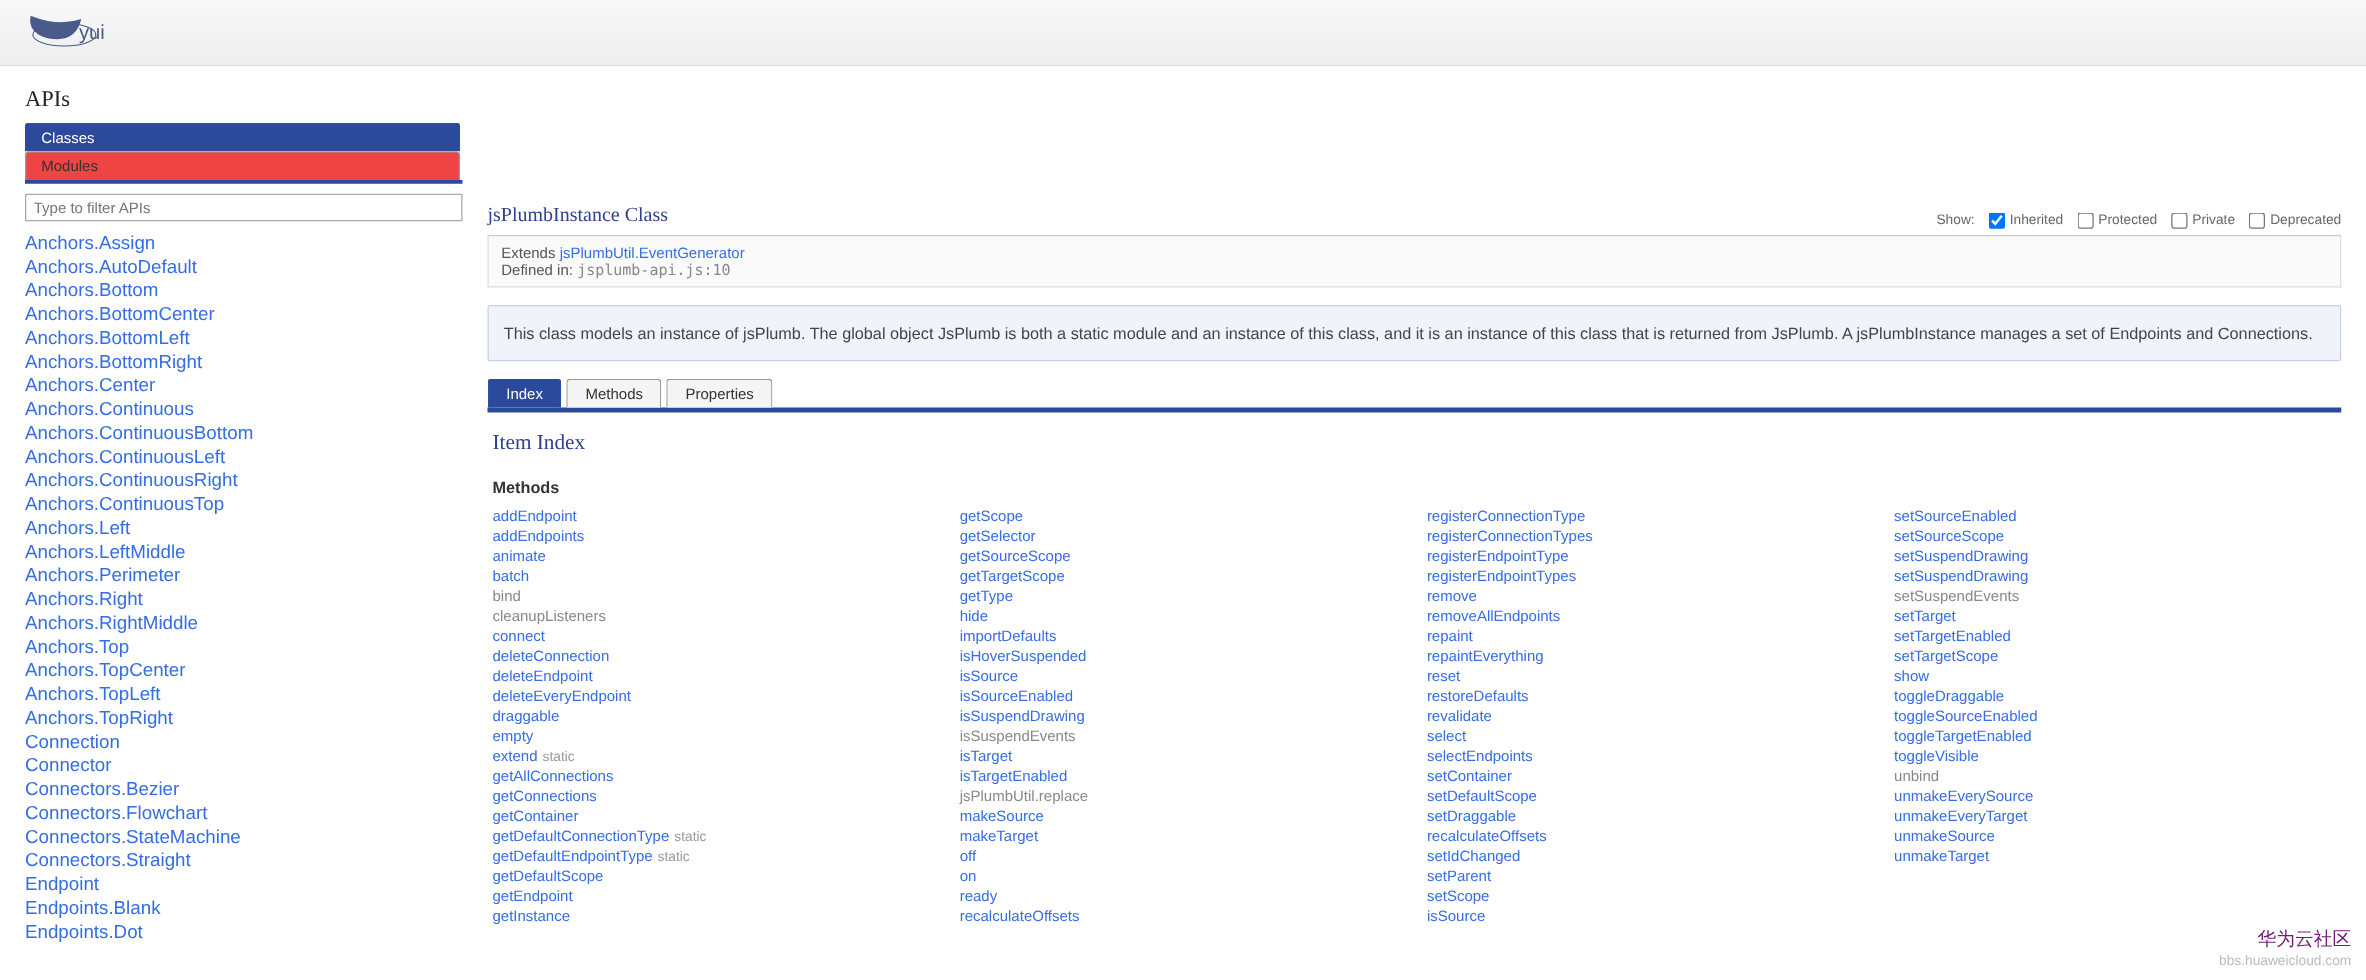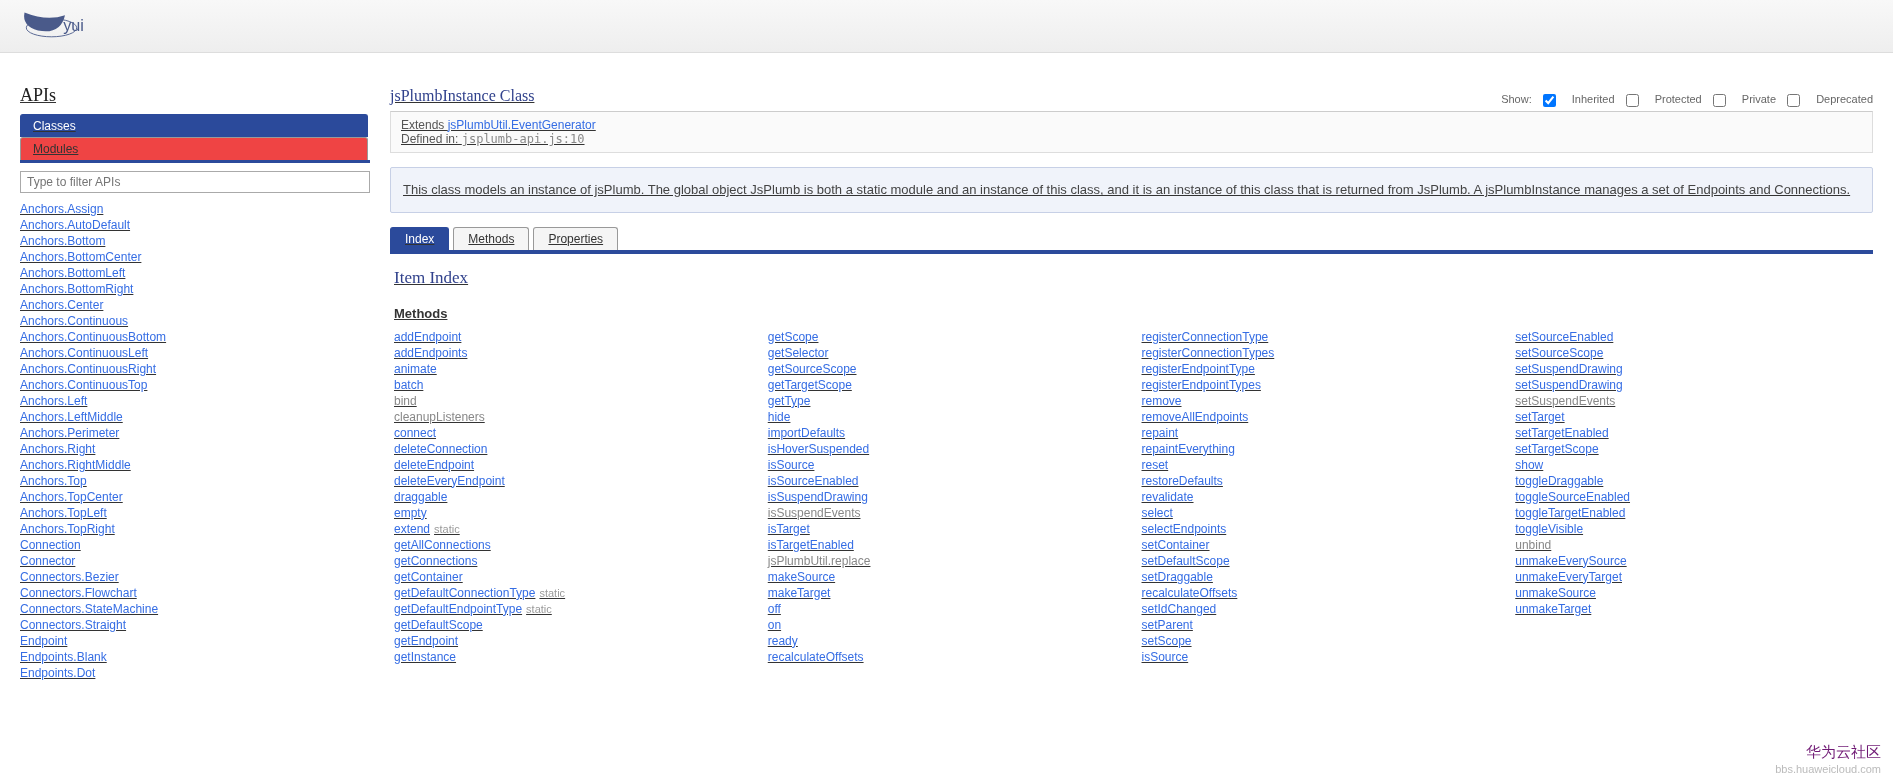--- a/index.html
+++ b/index.html
@@ -4,37 +4,37 @@
 <style>
 * { box-sizing: border-box; margin: 0; padding: 0; }
 body { font-family: Arial, Helvetica, sans-serif; font-size: 13px; color: #333; background: #fff; }
 a { color: #356de4; text-decoration: none; }
 
 .header-bar { background: linear-gradient(#f8f8f8, #eeeeee); border-bottom: 1px solid #ddd; padding: 6px 20px; display: flex; align-items: center; justify-content: space-between; }
 .logo { display: flex; align-items: center; }
 .logo svg { width: 90px; height: 40px; }
 .header-right { font-size: 11px; color: #aaa; }
 
-.layout { display: flex; padding: 32px 10px; align-items: center; text-decoration: underline; }
+.layout { display: flex; padding: 16px 10px; align-items: flex-end; }
 
 .sidebar { width: 370px; padding: 0 10px; }
 .sidebar h2 { font-family: Georgia, serif; font-size: 18px; color: #222; margin-bottom: 8px; font-weight: normal; }
 .tabs { display: flex; border-bottom: 3px solid #2b4a9b; flex-direction: column; }
 .tab { padding: 4px 12px; border: 1px solid #999; border-bottom: none; background: #ef4444; font-size: 12px; cursor: pointer; border-radius: 3px 3px 0 0; margin-right: 2px; }
 .tab.active { background: #2b4a9b; color: #fff; border-color: #2b4a9b; }
 .filter-box { margin: 8px 0; }
 .filter-box input { width: 100%; padding: 3px 6px; border: 1px solid #aaa; font-size: 12px; }
 .api-list { list-style: none; }
-.api-list li { padding: 1px 0; font-size: 12px; }
+.api-list li { padding: 1px 0; font-size: 15px; }
 .api-list a { color: #356de4; }
 
 .main { flex: 1; padding: 0 10px; }
 .main h1 { font-family: Georgia, serif; font-size: 16px; color: #30418c; font-weight: normal; margin-bottom: 6px; }
 .show-options { float: right; font-size: 11px; color: #666; padding-top: 6px; }
-.show-options label { margin-left: 16px; }
+.show-options label { margin-left: 4px; }
 .show-options input { vertical-align: middle; margin-left: 8px; }
 .meta-box { border: 1px solid #ddd; border-top: 1px solid #ccc; padding: 6px 10px; background: #fafafa; font-size: 12px; color: #555; margin-bottom: 14px; }
 .meta-box .code { font-family: monospace; color: #888; }
 .desc-box { border: 1px solid #c7d0e6; background: #f0f3fa; padding: 12px; font-size: 13px; line-height: 1.5; color: #444; margin-bottom: 14px; border-radius: 2px; }
 
 .content-tabs { display: flex; border-bottom: 4px solid #2b4a9b; }
 .ctab { padding: 4px 14px; border: 1px solid #999; border-bottom: none; background: #f5f5f5; font-size: 12px; cursor: pointer; border-radius: 3px 3px 0 0; margin-right: 4px; }
 .ctab.active { background: #2b4a9b; color: #fff; border-color: #2b4a9b; }
 
 .item-index { padding: 14px 4px; }

